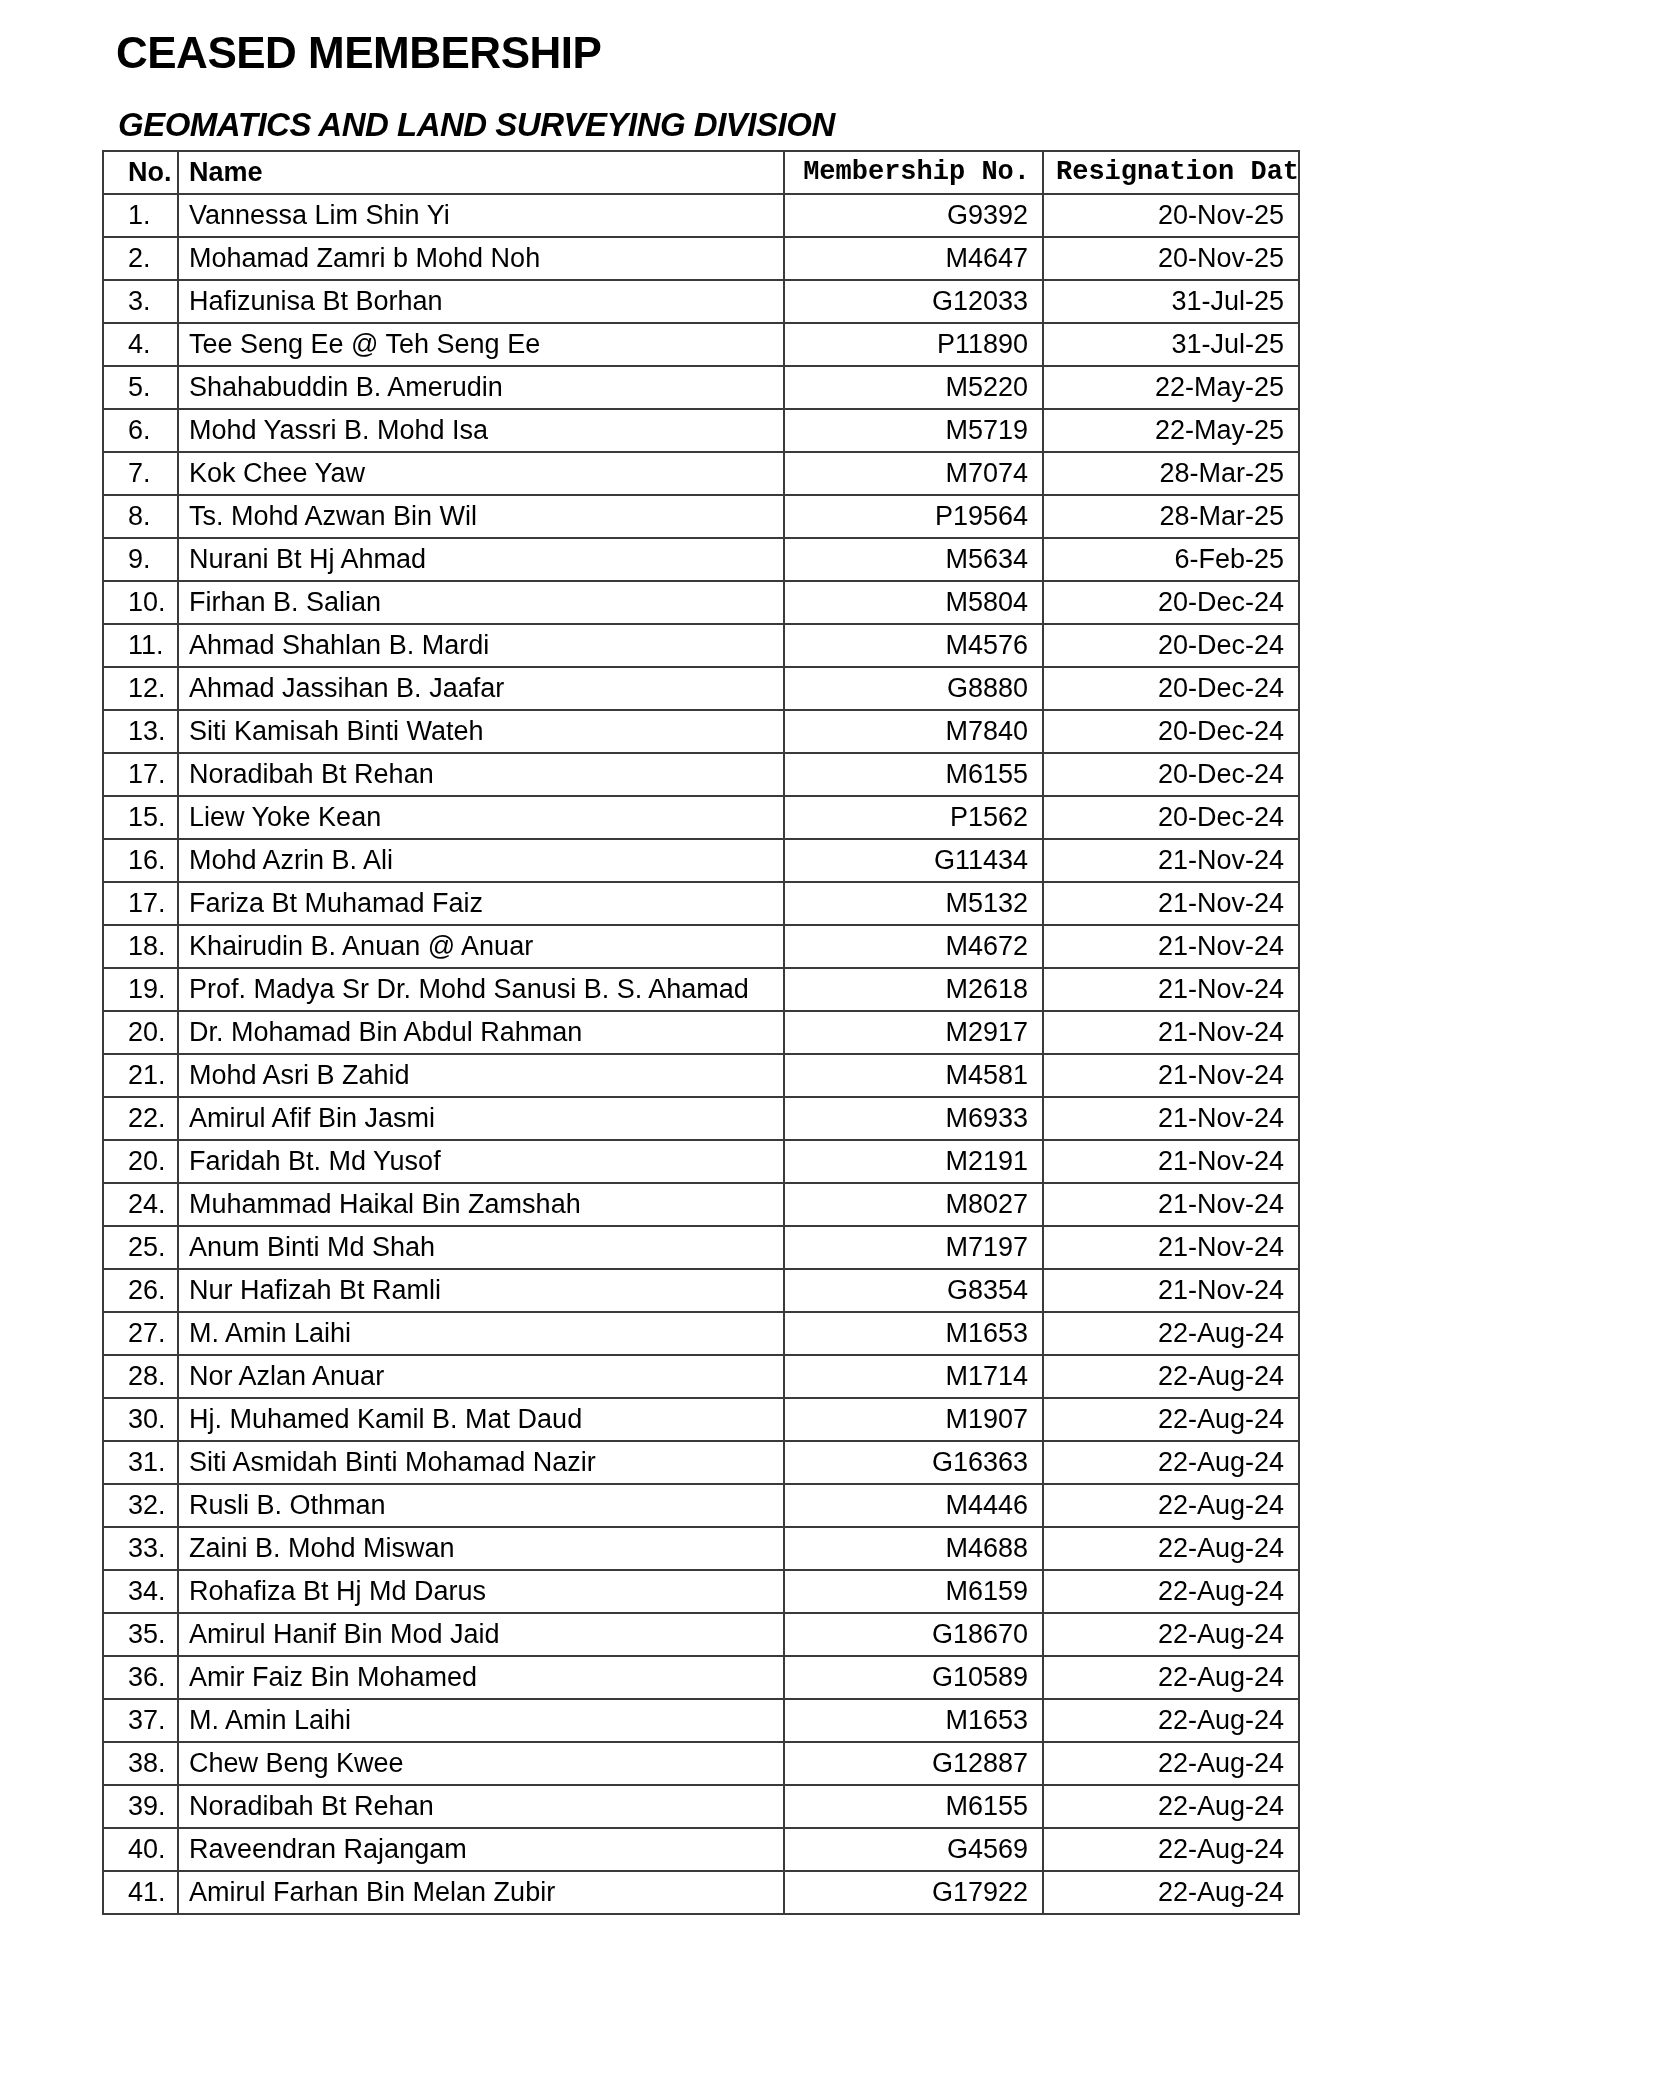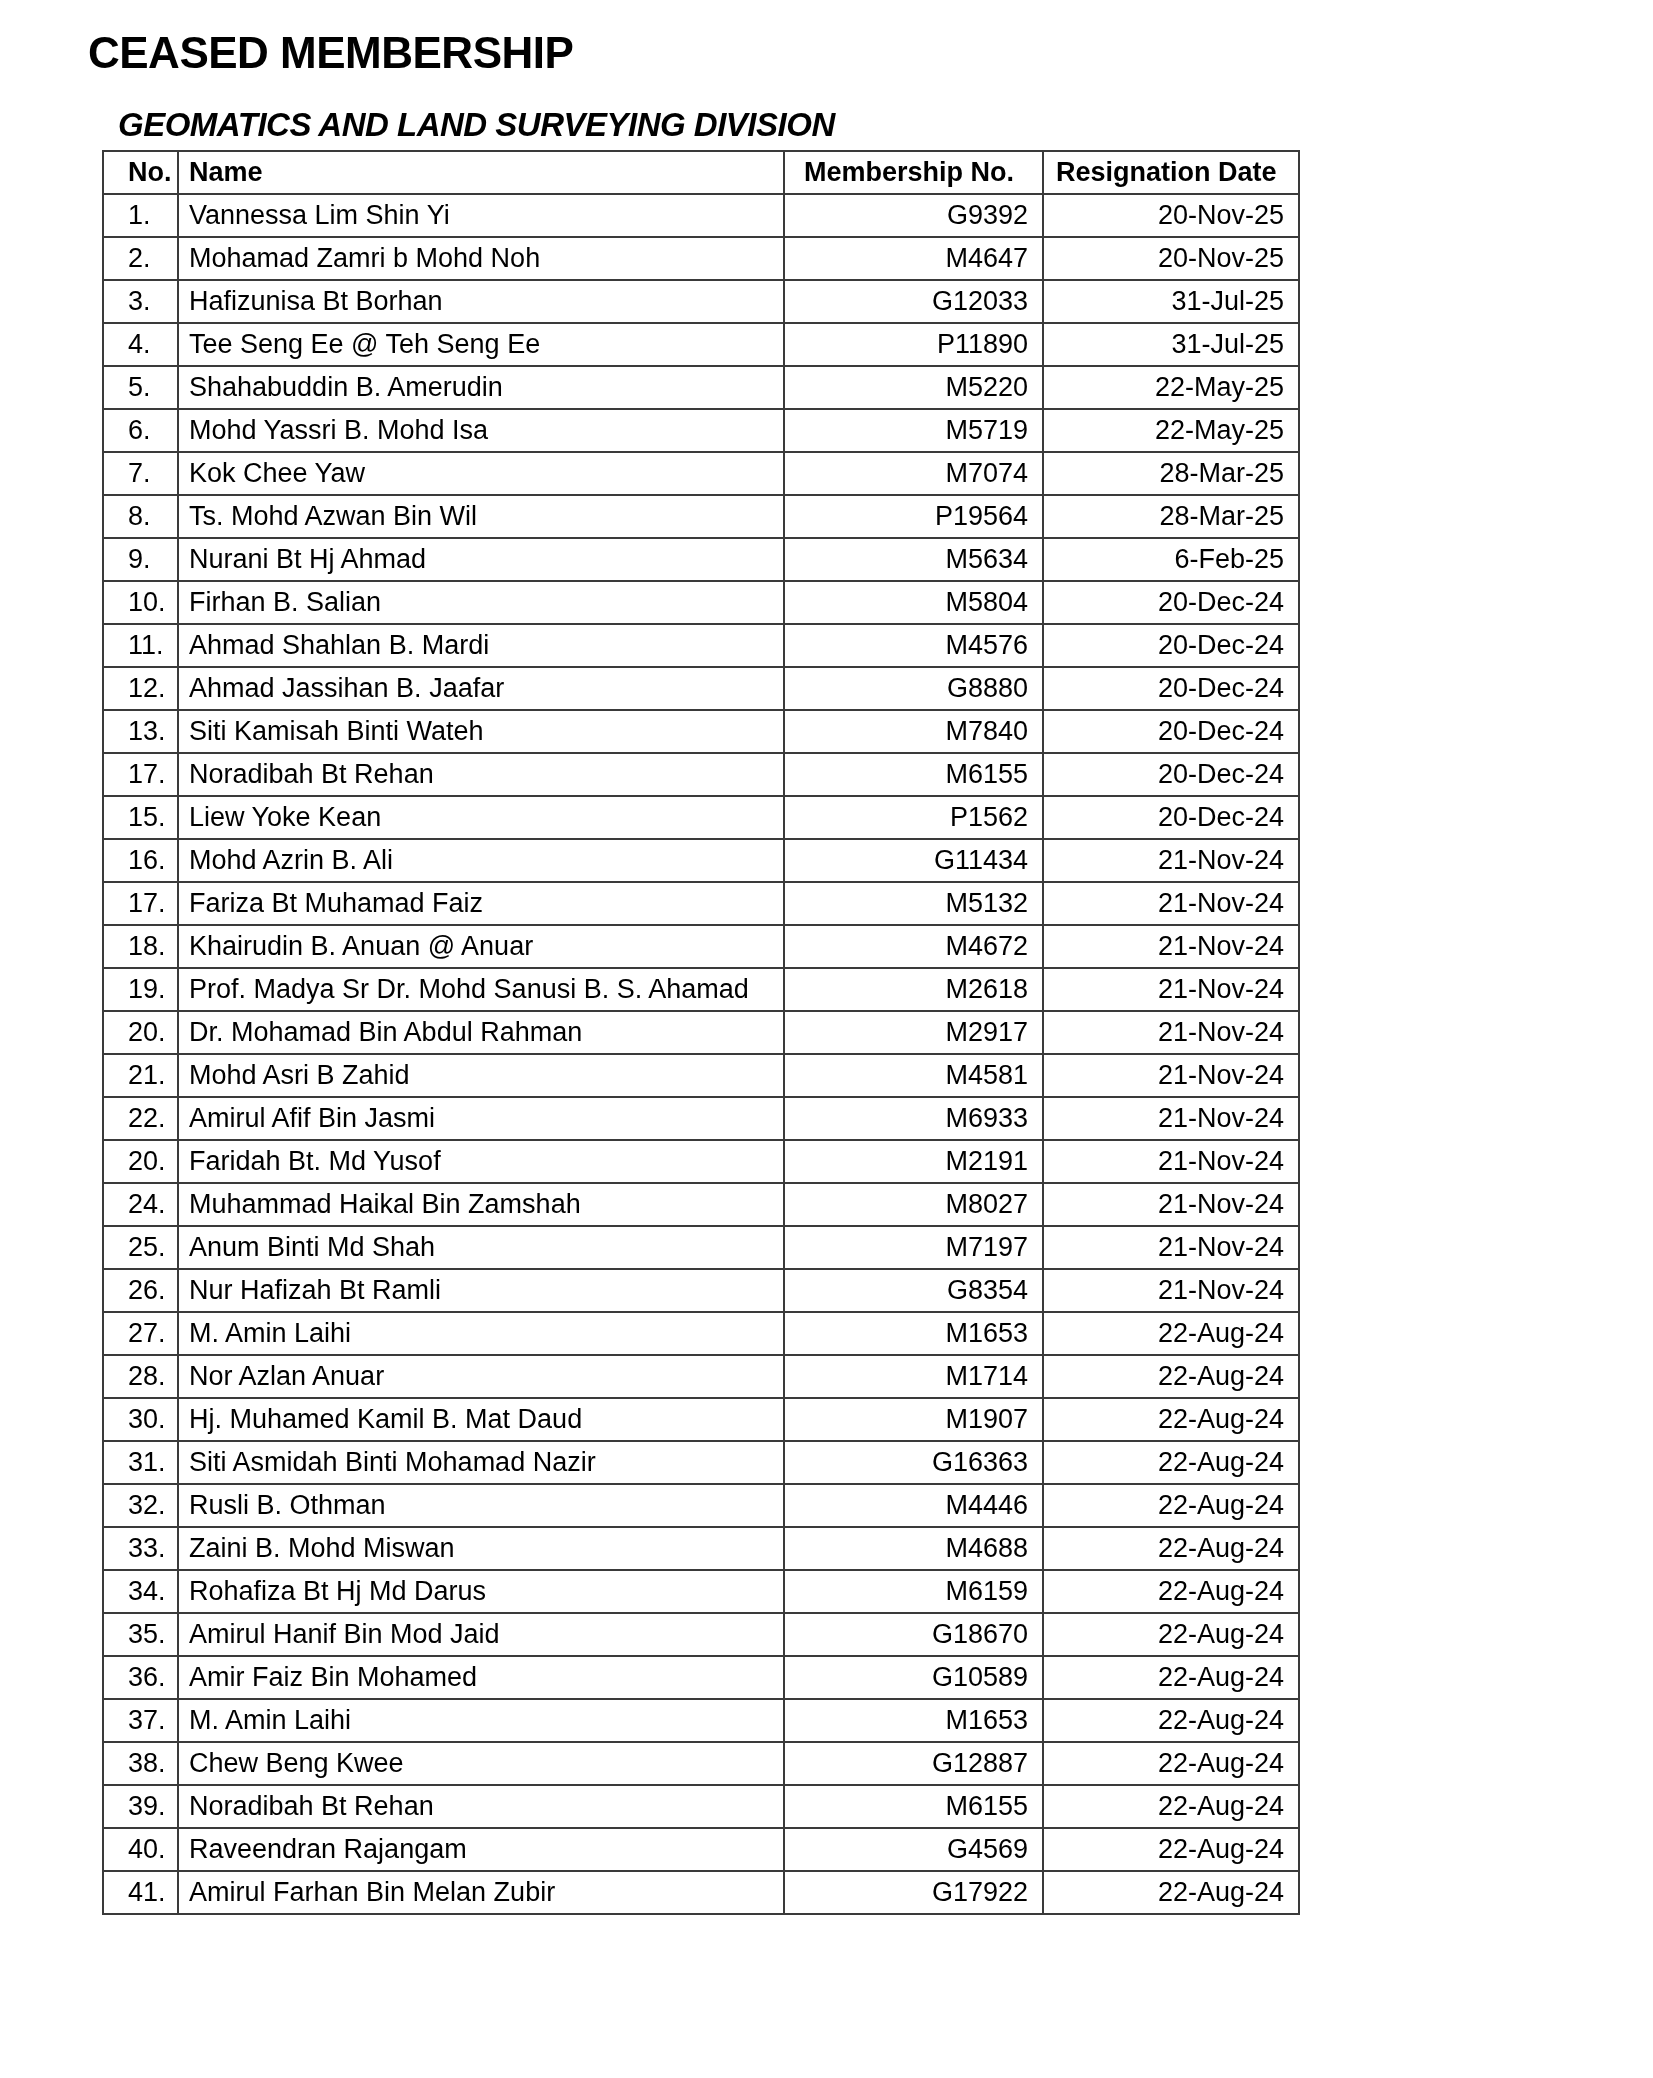--- a/index.html
+++ b/index.html
@@ -1,27 +1,27 @@
 <!DOCTYPE html>
 <html><head>
 <meta charset="utf-8">
 <style>
   html, body { margin: 0; padding: 0; background: #ffffff; }
   body { width: 1653px; height: 2078px; position: relative; font-family: "Liberation Sans", sans-serif; color: #000; }
-  .title { position: absolute; left: 88px; top: 28px; font-size: 44px; font-weight: bold; letter-spacing: -0.5px; margin: 0; }
+  .title { position: absolute; left: 116px; top: 28px; font-size: 44px; font-weight: bold; letter-spacing: -0.5px; margin: 0; }
   .subtitle { position: absolute; left: 102px; top: 90px; font-size: 33px; font-weight: bold; font-style: italic; letter-spacing: -0.5px; margin: 16px; }
   table.members { position: absolute; left: 102px; top: 150px; border-collapse: collapse; table-layout: fixed; width: 1196px; }
   table.members col.c-no { width: 75px; }
   table.members col.c-name { width: 606px; }
   table.members col.c-mem { width: 259px; }
   table.members col.c-date { width: 256px; }
   table.members th, table.members td { border: 2px solid #3a3a3a; height: 41px; padding: 0 12px; font-size: 27px; white-space: nowrap; overflow: hidden; line-height: 41px; }
   table.members th { font-weight: bold; height: 39px; }
   table.members th.left, table.members td.left { text-align: left; padding-left: 10px; }
-  table.members th.right { text-align: right; padding-right: 28px; }
+  table.members th.right { text-align: right; padding-right: 12px; font-family: Liberation Mono, monospace; }
   table.members td.right { text-align: right; padding-right: 14px; }
   table.members th.no, table.members td.no { padding-left: 24px; }
 </style>
 </head>
 <body>
 
 <h1 class="title">CEASED MEMBERSHIP</h1>
 <h2 class="subtitle">GEOMATICS AND LAND SURVEYING DIVISION</h2>
 
 <table class="members">

